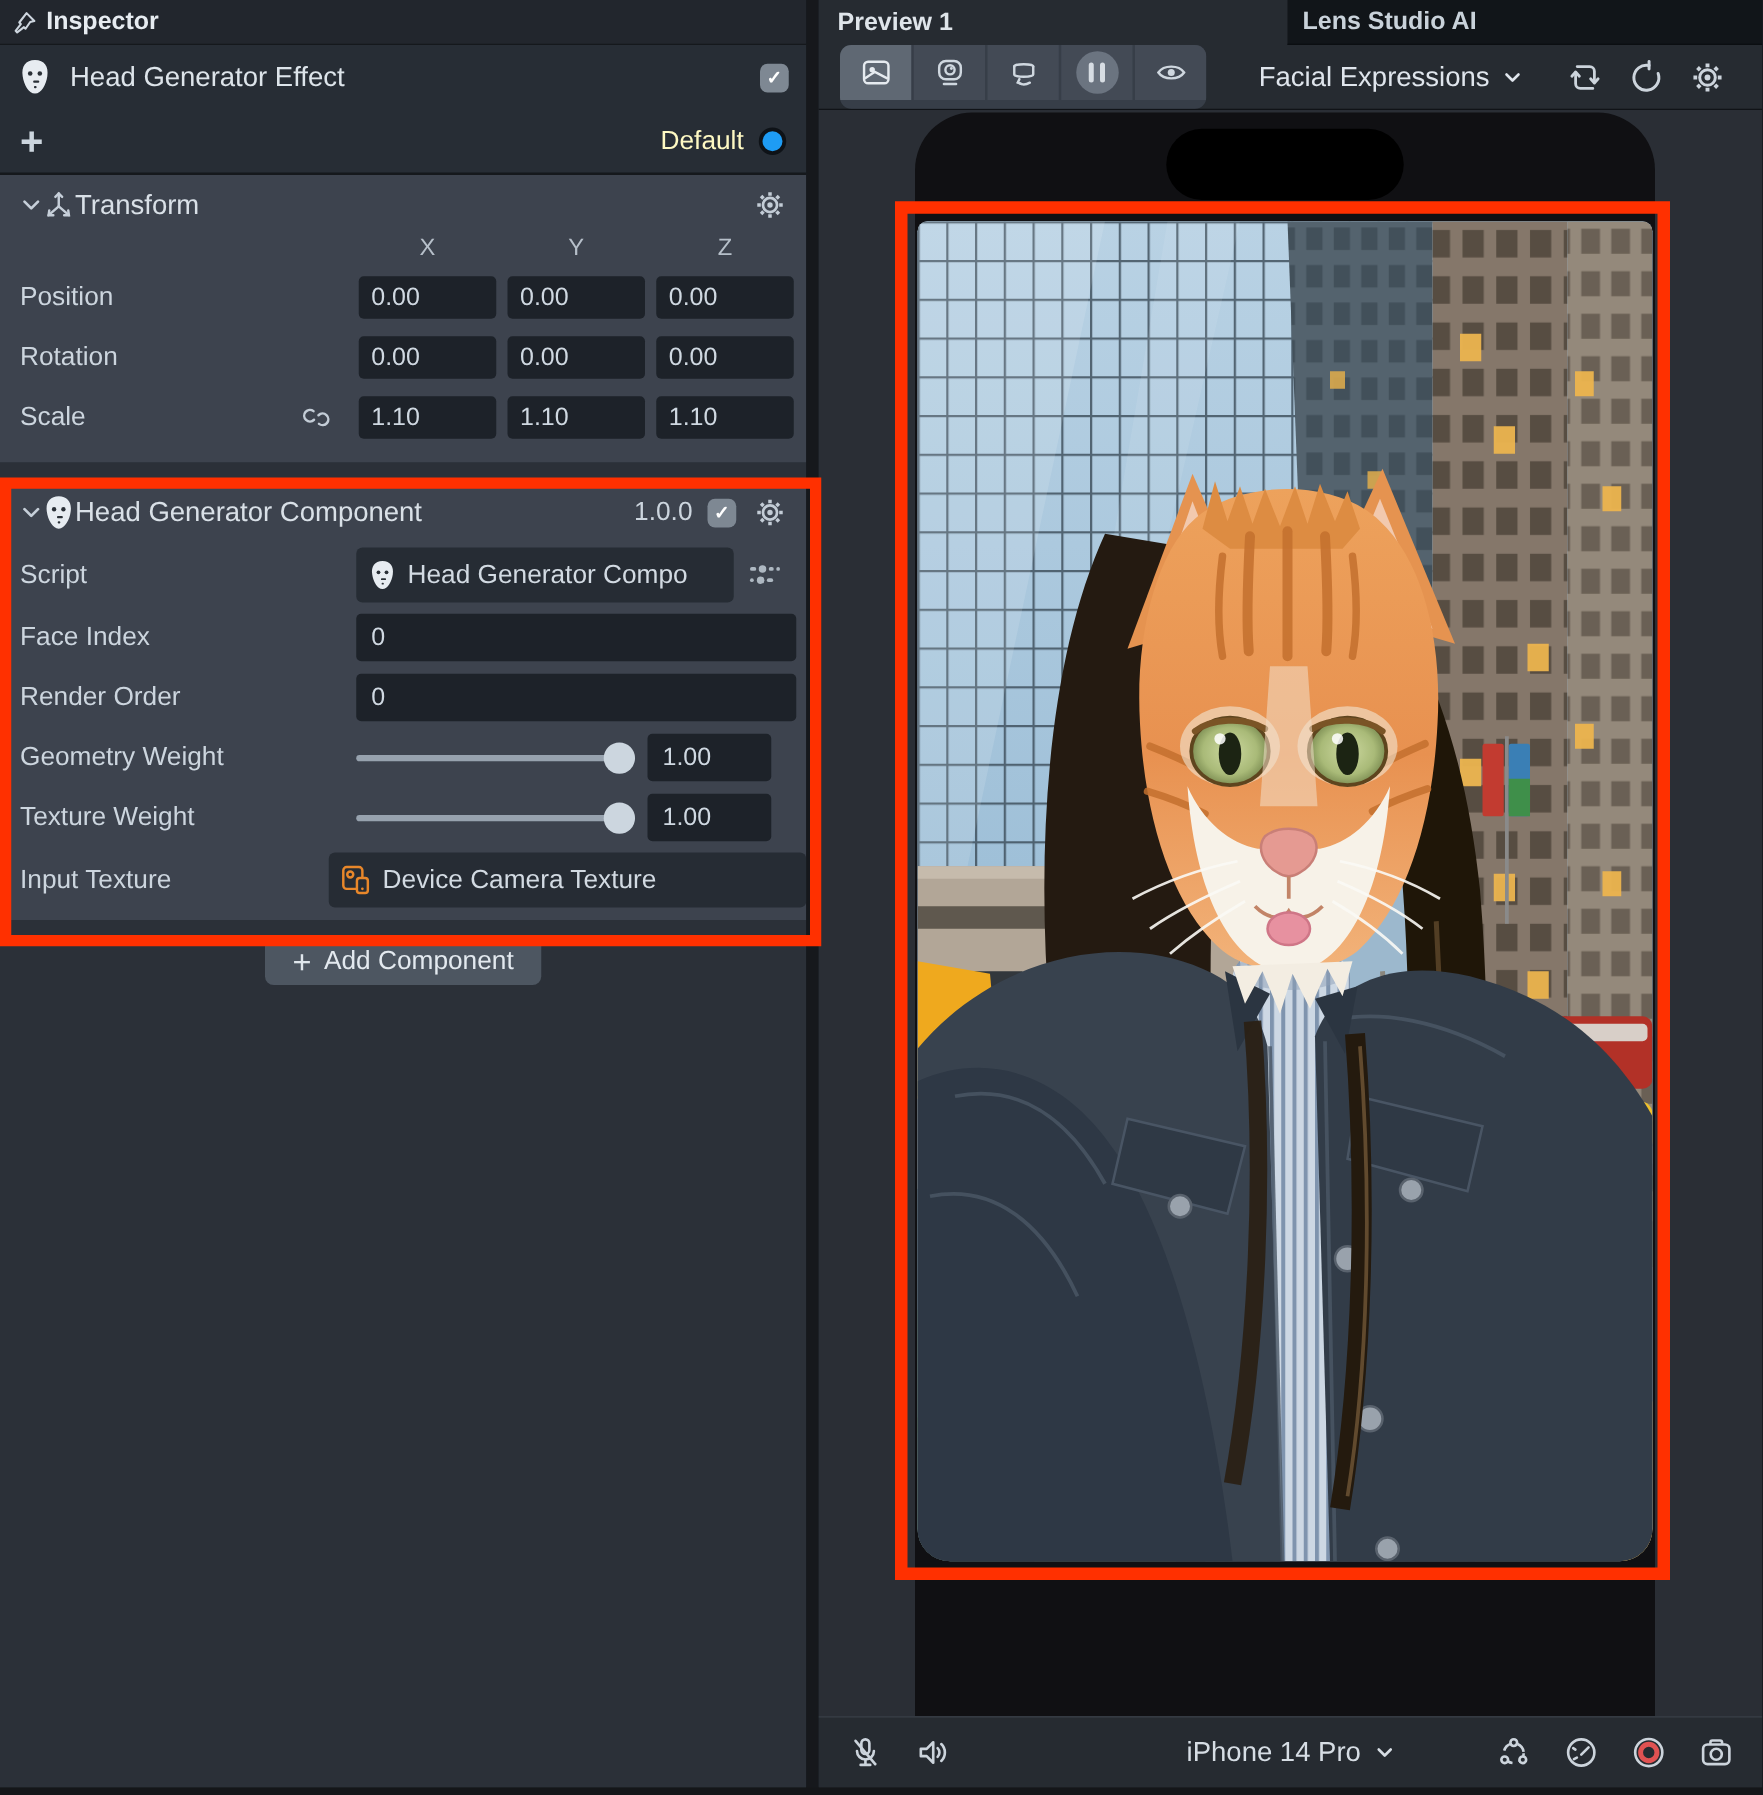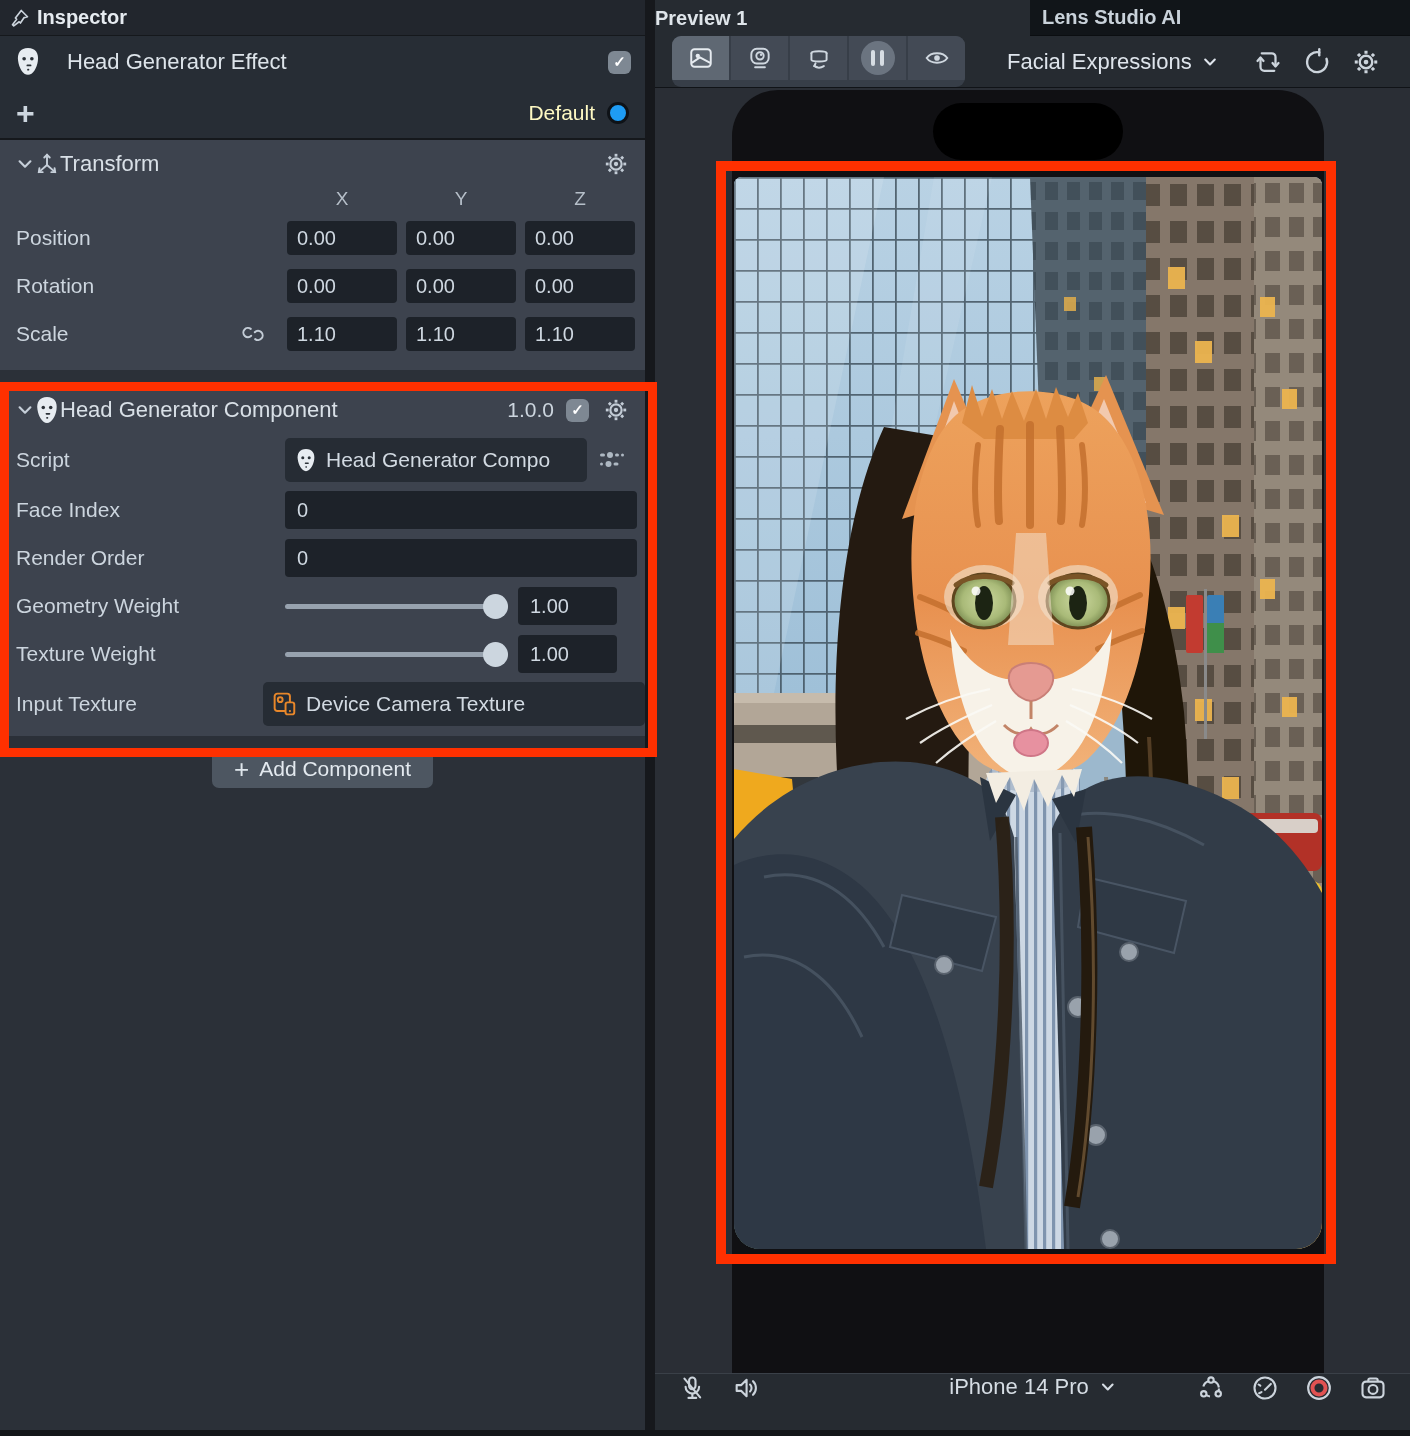--- a/index.html
+++ b/index.html
@@ -5,21 +5,21 @@
   * { margin:0; padding:0; box-sizing:border-box; }
   html,body { background:#101316; }
   body { font-family:"Liberation Sans", sans-serif; }
   .root { position:relative; width:1410px; height:1436px; background:#16181c; overflow:hidden; }
 
   
   .inspector { position:absolute; left:0; top:0; width:645px; height:1430px; background:#2b3038; display:flex; flex-direction:column; }
   .insp-titlebar { height:36px; background:#22262d; display:flex; align-items:center; padding-left:10px; gap:7px; border-bottom:1px solid #15181c; flex:0 0 auto; }
   .insp-title { font-size:20px; font-weight:bold; color:#e6ebf0; }
   .entity-row { height:52px; background:#272d35; display:flex; align-items:center; padding:0 14px; gap:14px; flex:0 0 auto; }
-  .entity-name { font-size:22px; color:#dde4ea; flex:1;margin-left:11px; }
+  .entity-name { font-size:22px; color:#dde4ea; flex:1; }
   .addline-row { height:52px; background:#272d35; display:flex; align-items:center; padding:0 16px; border-bottom:2px solid #15181c; flex:0 0 auto; }
   .plus-glyph { font-size:32px; color:#ccd5de; line-height:1; font-weight:bold; }
   .default-label { margin-left:auto; font-size:21px; color:#fef9c3; margin-right:12px; }
   .blue-dot { width:22px; height:22px; border-radius:50%; background:#1e9cf4; border:3px solid #0e1217; }
 
   .checkbox { width:23px; height:23px; border-radius:6px; background:#7e8893; color:#fff; font-size:15px; font-weight:bold;
               display:flex; align-items:center; justify-content:center; }
 
   .section { background:#3d434e; flex:0 0 auto; }
   .transform-section { padding-bottom:12px; }
@@ -57,37 +57,37 @@
                  font-family:"Liberation Sans",sans-serif; display:flex; align-items:center; gap:10px; padding:0 22px; }
   .addcomp-btn .plus-glyph { font-size:26px; font-weight:normal; color:#dfe6ec; }
   .insp-rest { flex:1; background:#2b3038; }
 
   
   .divider { position:absolute; left:645px; top:0; width:10px; height:1436px; background:#16181c; }
 
   
   .preview { position:absolute; left:655px; top:0; width:755px; height:1430px; display:flex; flex-direction:column; background:#2a2e35; }
   .prev-tabs { height:36px; display:flex; flex:0 0 auto; background:#262b31; }
-  .tab-preview { flex:0 0 375px; display:flex; align-items:center; padding-left:0; font-size:20px; font-weight:bold; color:#dfe5ea; }
+  .tab-preview { flex:0 0 375px; display:flex; align-items:center; padding-left:15px; font-size:20px; font-weight:bold; color:#dfe5ea; }
   .tab-ai { flex:1; background:#111519; display:flex; align-items:center; padding-left:12px; font-size:20px; font-weight:bold; color:#c9d2da; border-bottom:1px solid #0b0e11; }
   .prev-toolbar { height:52px; background:#262b31; display:flex; padding:0 17px 0 17px; border-bottom:1px solid #101317; flex:0 0 auto; }
   .icon-group { display:flex; gap:2px; background:#373e48; border-radius:9px; overflow:hidden; }
   .tool-btn { width:57px; height:44px; display:flex; align-items:center; justify-content:center; background:#434a55; }
   .tool-btn.selected { background:#5f6873; }
   .pause-circle { width:34px; height:34px; border-radius:50%; background:#6b7480; display:flex; align-items:center; justify-content:center; gap:5px; }
   .pause-bar { width:4px; height:16px; background:#d7dde3; border-radius:2px; }
   .dropdown { margin-left:42px; display:flex; align-items:center; gap:10px; font-size:22px; color:#dfe5ec; }
   .toolbar-right { margin-left:auto; display:flex; gap:19px; align-items:center; padding-right:12px; }
 
   .viewport { flex:1; position:relative; background:#2a2e35; overflow:hidden; }
   .phone { position:absolute; left:77px; top:2px; width:592px; height:1283px; background:#101013; border-radius:46px 46px 0 0; }
   .notch { position:absolute; left:50%; transform:translateX(-50%); top:13px; width:190px; height:57px; background:#000; border-radius:30px; }
   .photo { position:absolute; left:2px; top:87px; width:588px; height:1072px; border-radius:8px 8px 26px 26px; overflow:hidden; background:#9cb8cd; }
 
-  .prev-bottombar { height:57px; background:#262b31; border-top:1px solid #3a4048; display:flex; align-items:flex-start; padding:0 23px; position:relative; flex:0 0 auto; }
+  .prev-bottombar { height:57px; background:#262b31; border-top:1px solid #3a4048; display:flex; align-items:center; padding:0 23px; position:relative; flex:0 0 auto; }
   .bb-left { display:flex; gap:26px; align-items:center; }
   .device-select { position:absolute; left:50%; transform:translateX(-50%); display:flex; gap:11px; align-items:center; font-size:22px; color:#d6dde4; }
   .bb-right { margin-left:auto; display:flex; gap:26px; align-items:center; }
 
   .bottom-strip { position:absolute; left:0; top:1430px; width:1410px; height:6px; background:#141619; }
 
   
   .red-rect { position:absolute; border-style:solid; border-color:#ff3000; z-index:30; pointer-events:none; }
   .insp-red { left:0; top:382px; width:657px; height:375px; border-width:9px; }
   .prev-red { left:716px; top:161px; width:620px; height:1103px; border-width:10px; }

